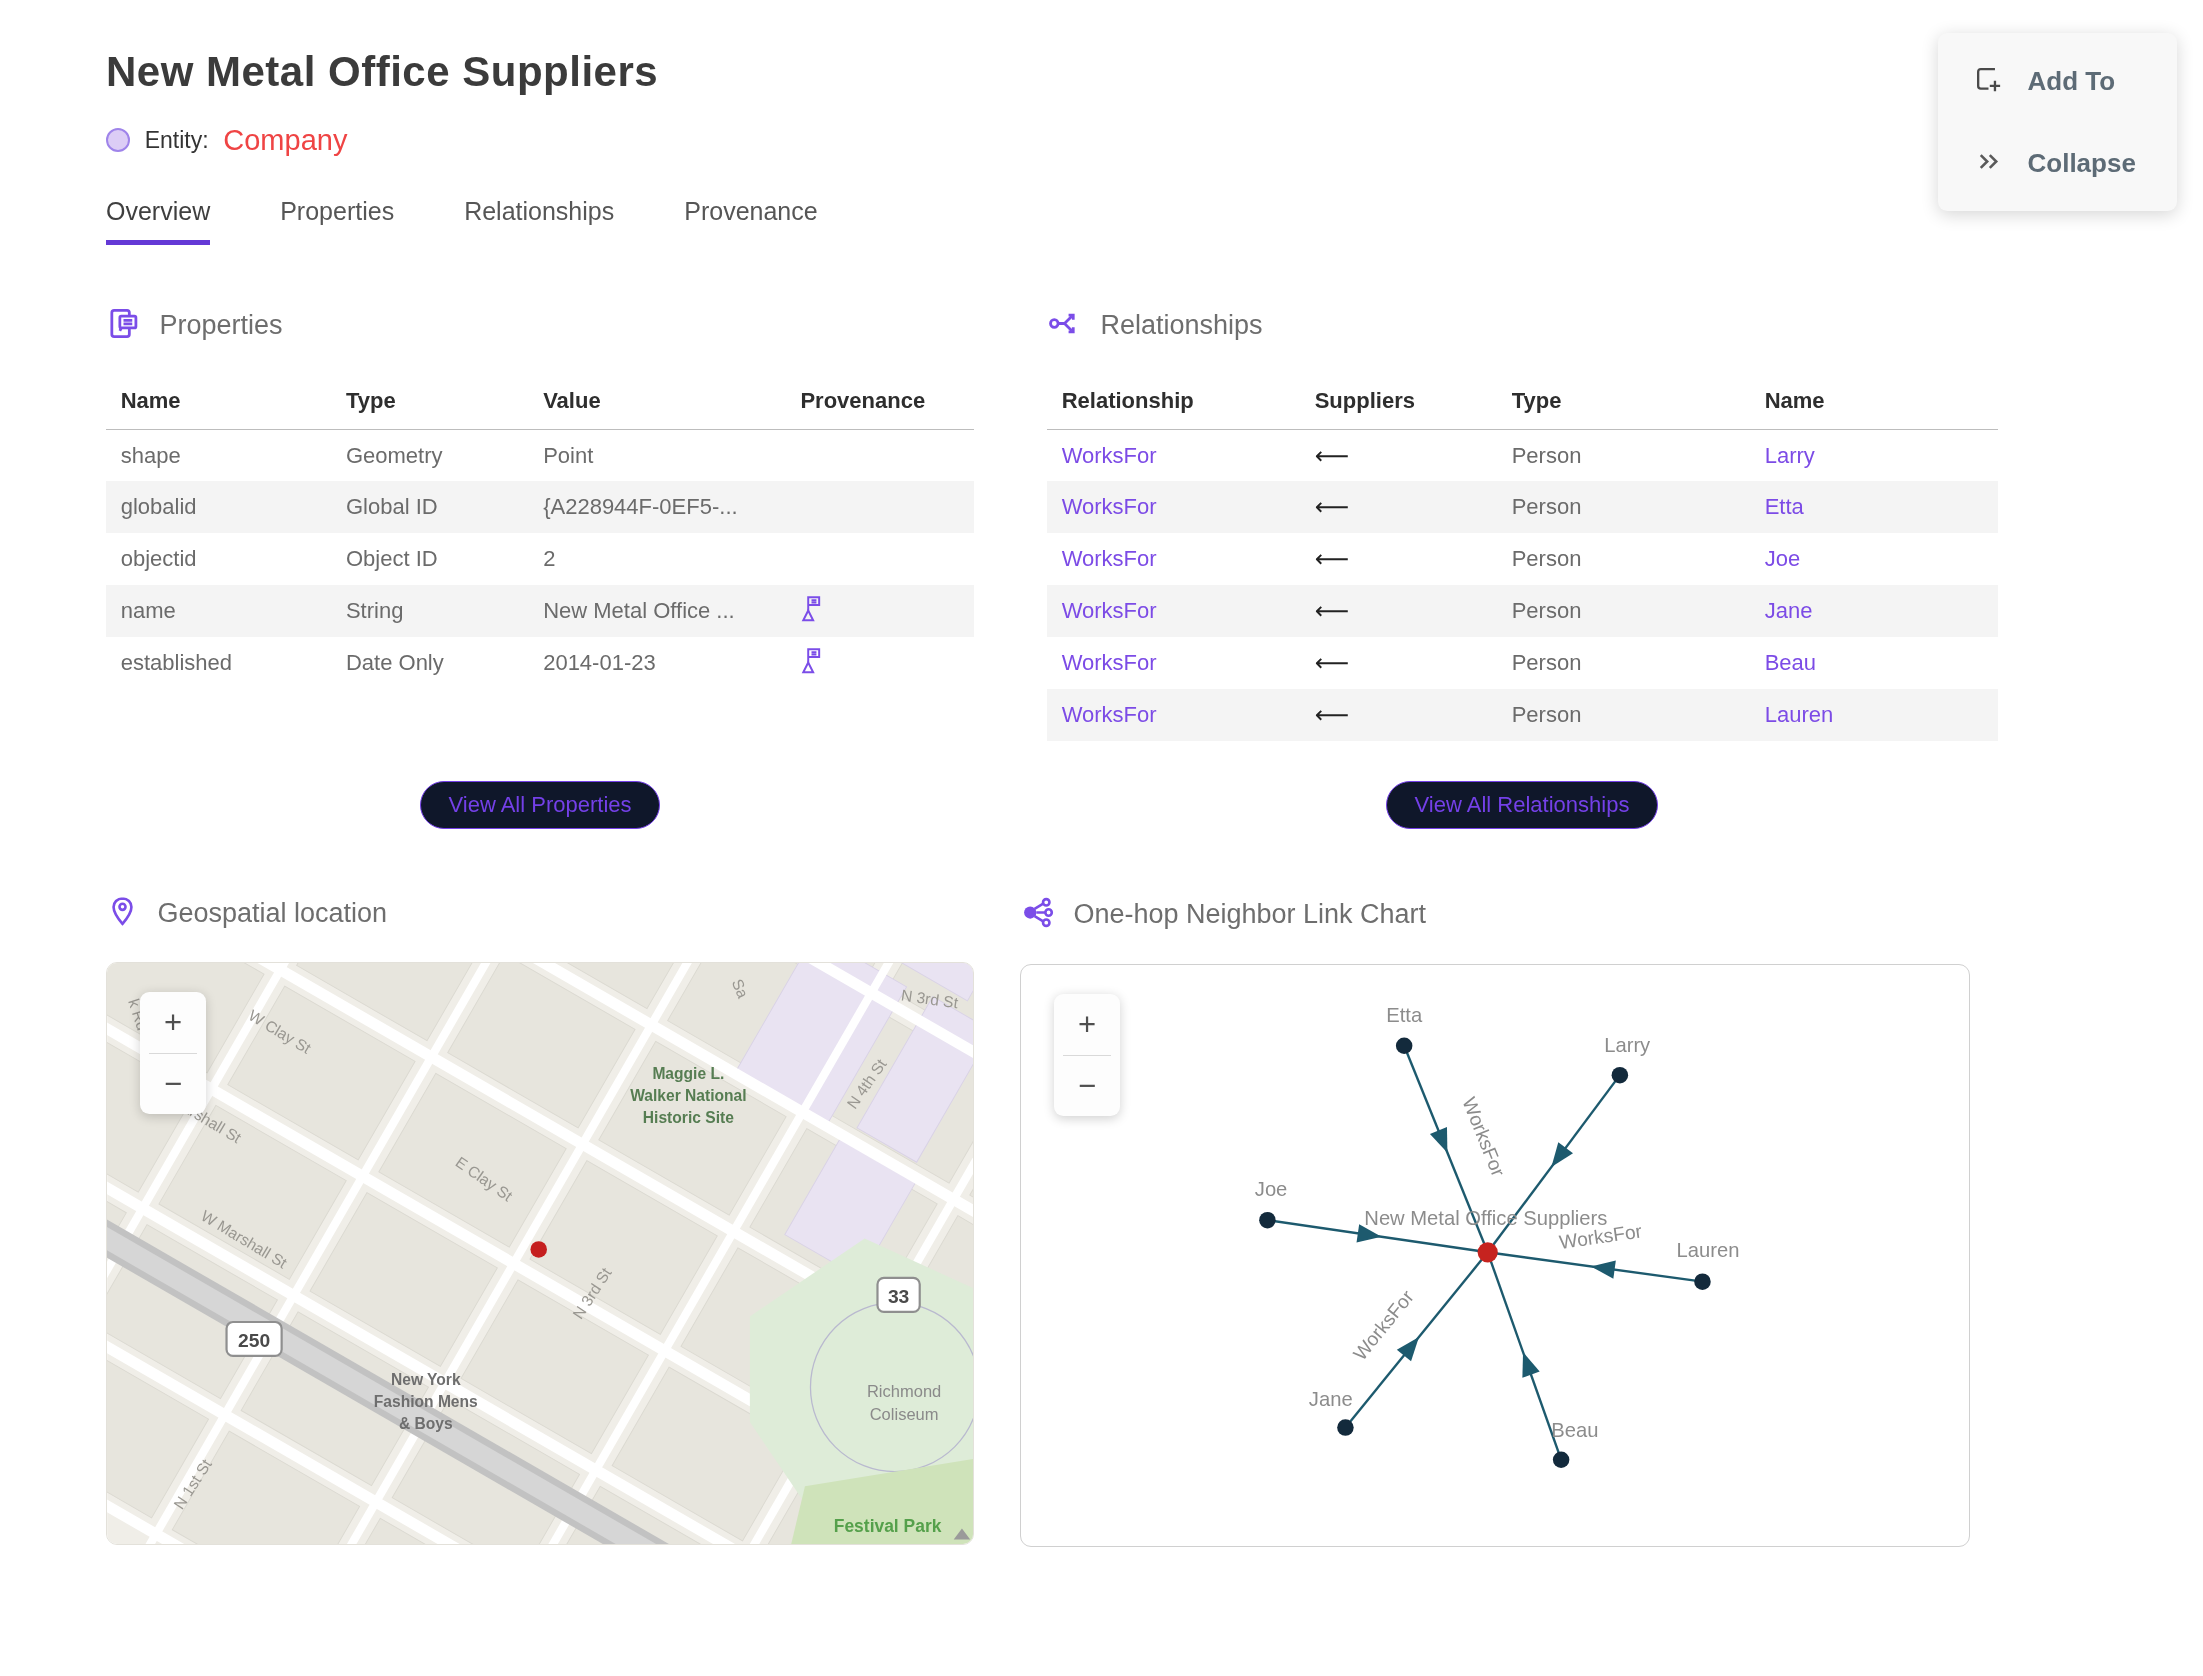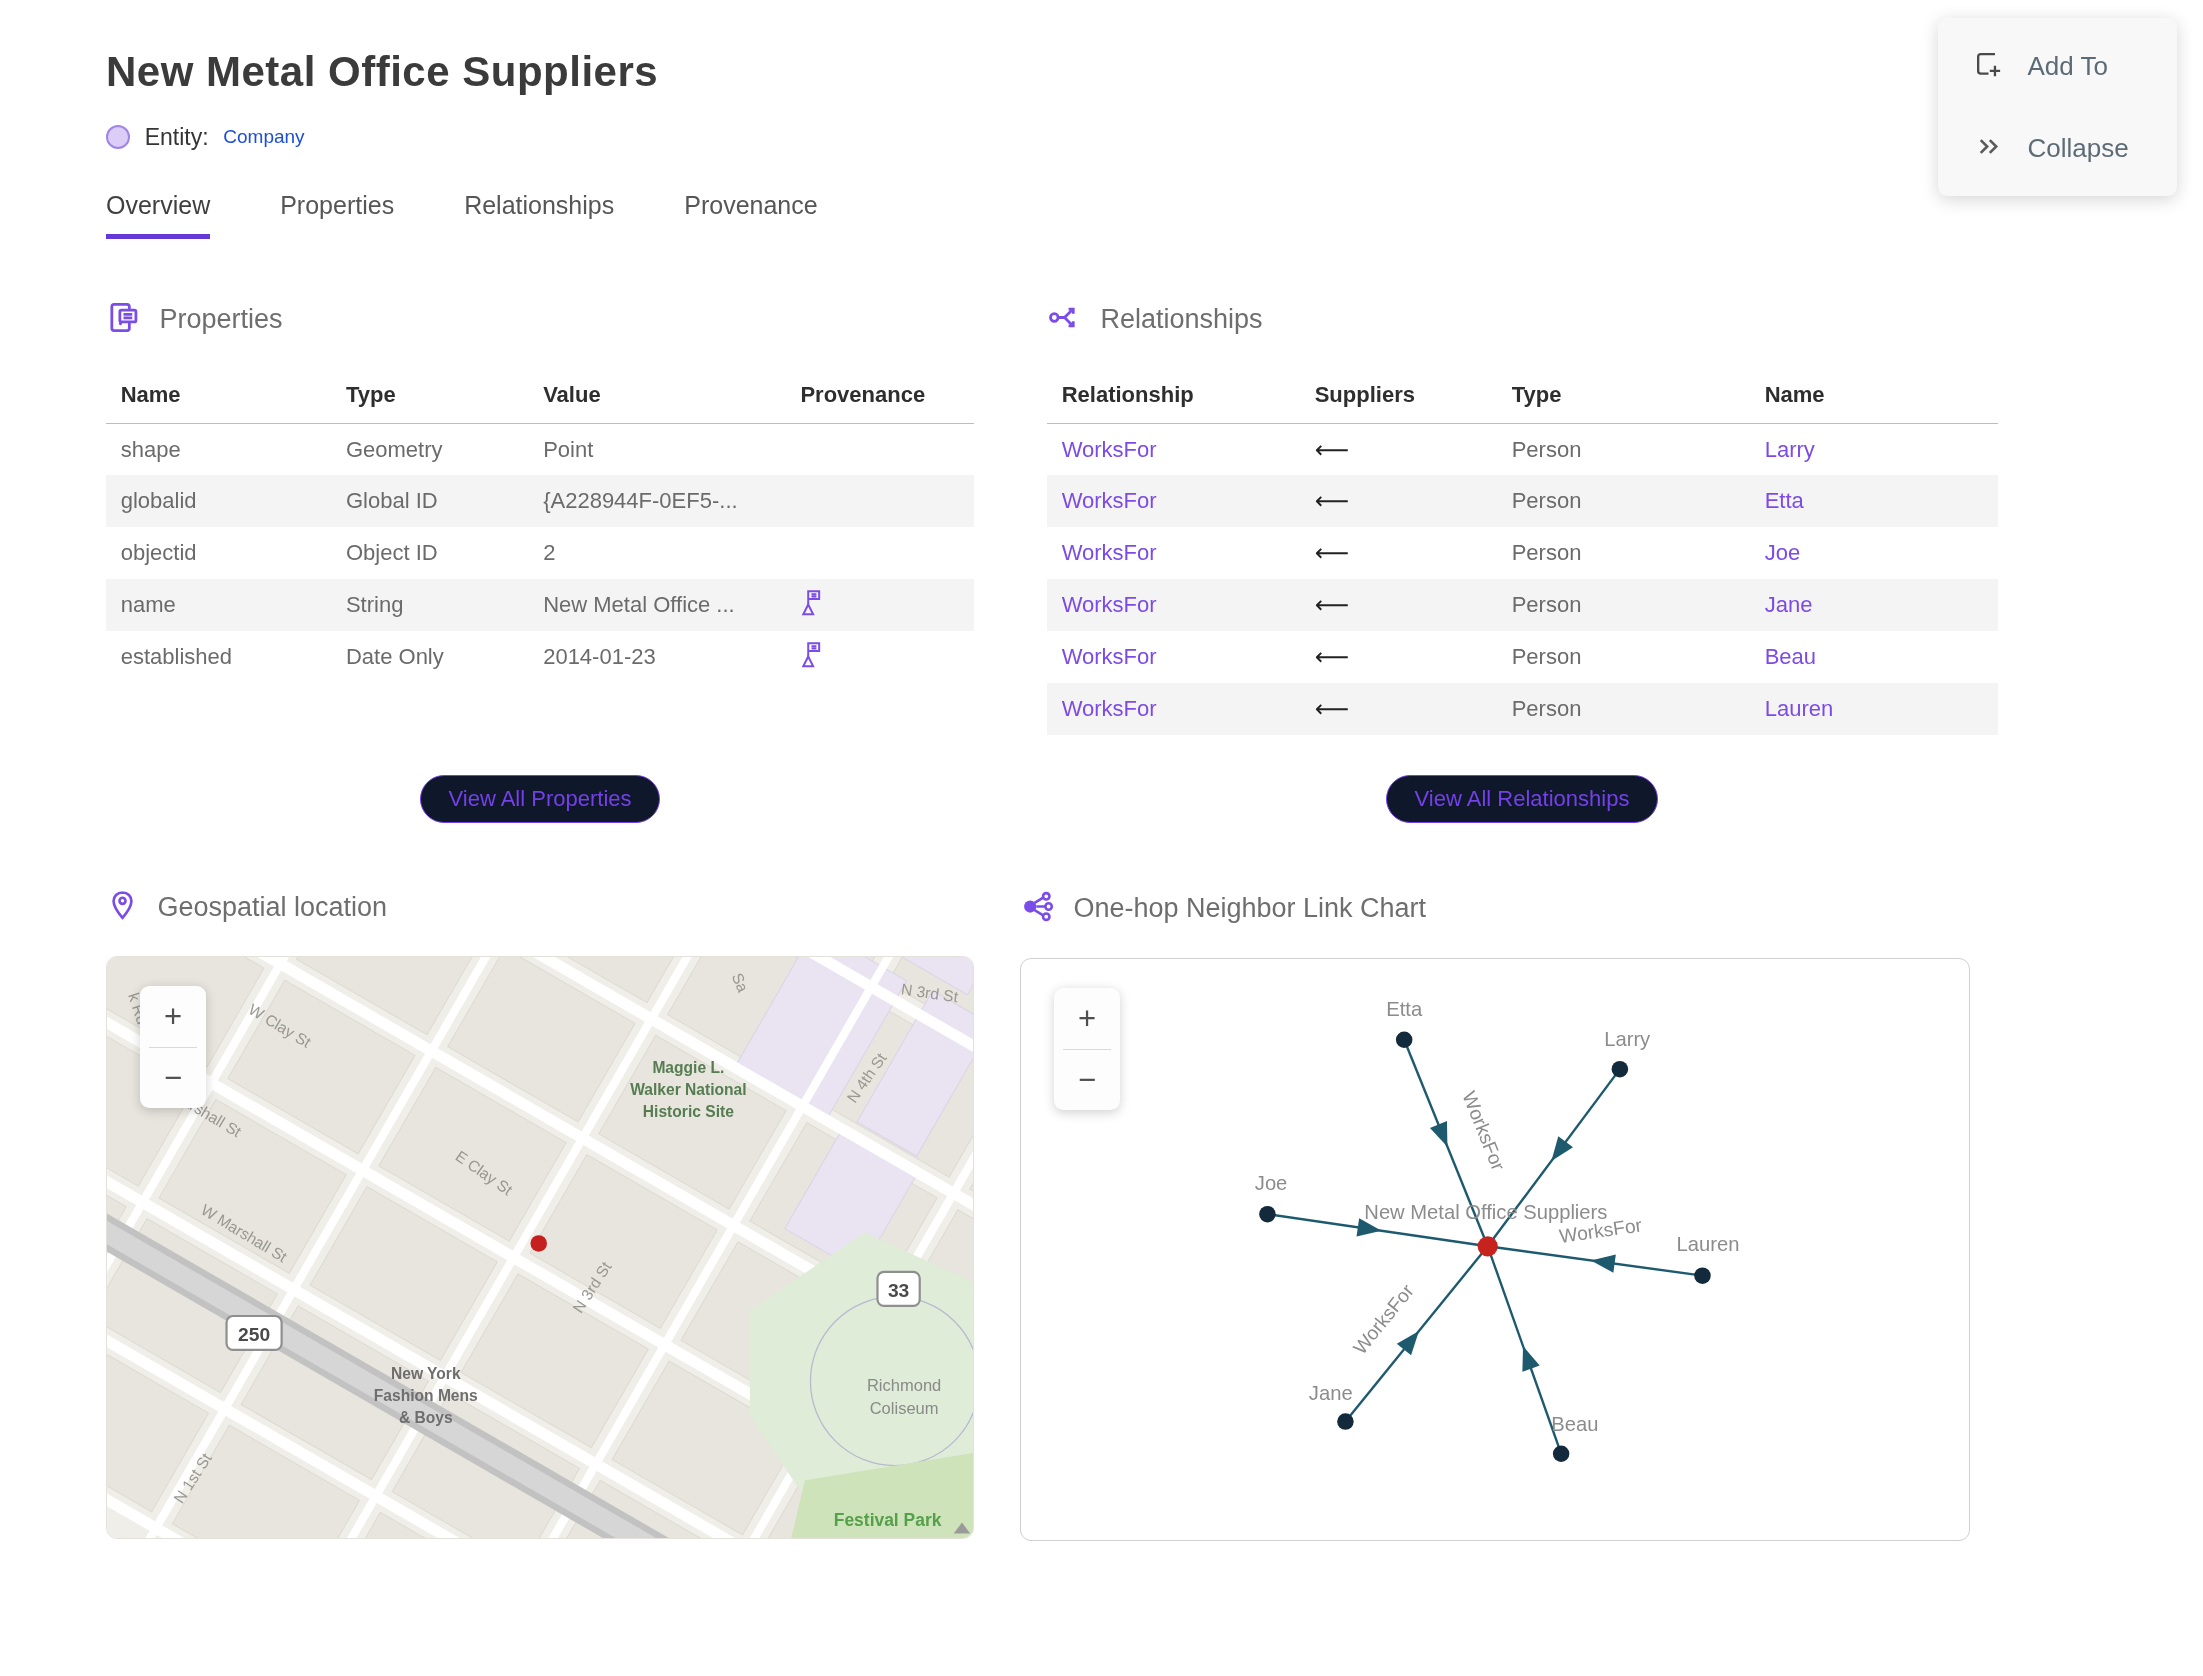--- a/index.html
+++ b/index.html
@@ -9,28 +9,28 @@
     font-family: "Liberation Sans", "DejaVu Sans", sans-serif;
     color:#3a3a3a; position:relative; overflow:hidden;
   }
   .page { padding: 48px 106px 37px 106px; position:relative; }
 
   
   .title { font-size:42px; font-weight:700; color:#3b3b3b; letter-spacing:0.5px; }
   .entity-row { display:flex; align-items:center; gap:14.7px; margin-top:27.5px; }
   .entity-dot { width:24px; height:24px; border-radius:50%; background:#dccdf6; border:2.8px solid #9f84ea; }
   .entity-label { font-size:23px; font-weight:400; color:#343434; }
-  .entity-type { font-size:19px; color:#1d4ed8; }
+  .entity-type { font-size:29px; color:#ef4444; }
 
   
   .actions-card {
-    position:absolute; top:18px; right:27.5px; width:239px;
+    position:absolute; top:33px; right:27.5px; width:239px;
     background:#f8f8f8; border-radius:9.2px; padding:31px 0 31px 35px;
     box-shadow:0 3.7px 16.5px rgba(0,0,0,.16);
-    display:flex; flex-direction:column; gap:48px;
+    display:flex; flex-direction:column; gap:48px;font-weight:bold;
   }
   .action-item { display:flex; align-items:center; gap:24px; cursor:pointer; }
   .action-item span.lbl { font-size:26px; color:#5d6b76; }
 
   
   .tabs { display:flex; gap:70px; margin-top:40px; }
   .tab { font-size:25px; color:#565656; padding-bottom:14.7px; cursor:pointer; }
   .tab.active { color:#3f3f3f; border-bottom:5.5px solid #6439d6; }
 
   

